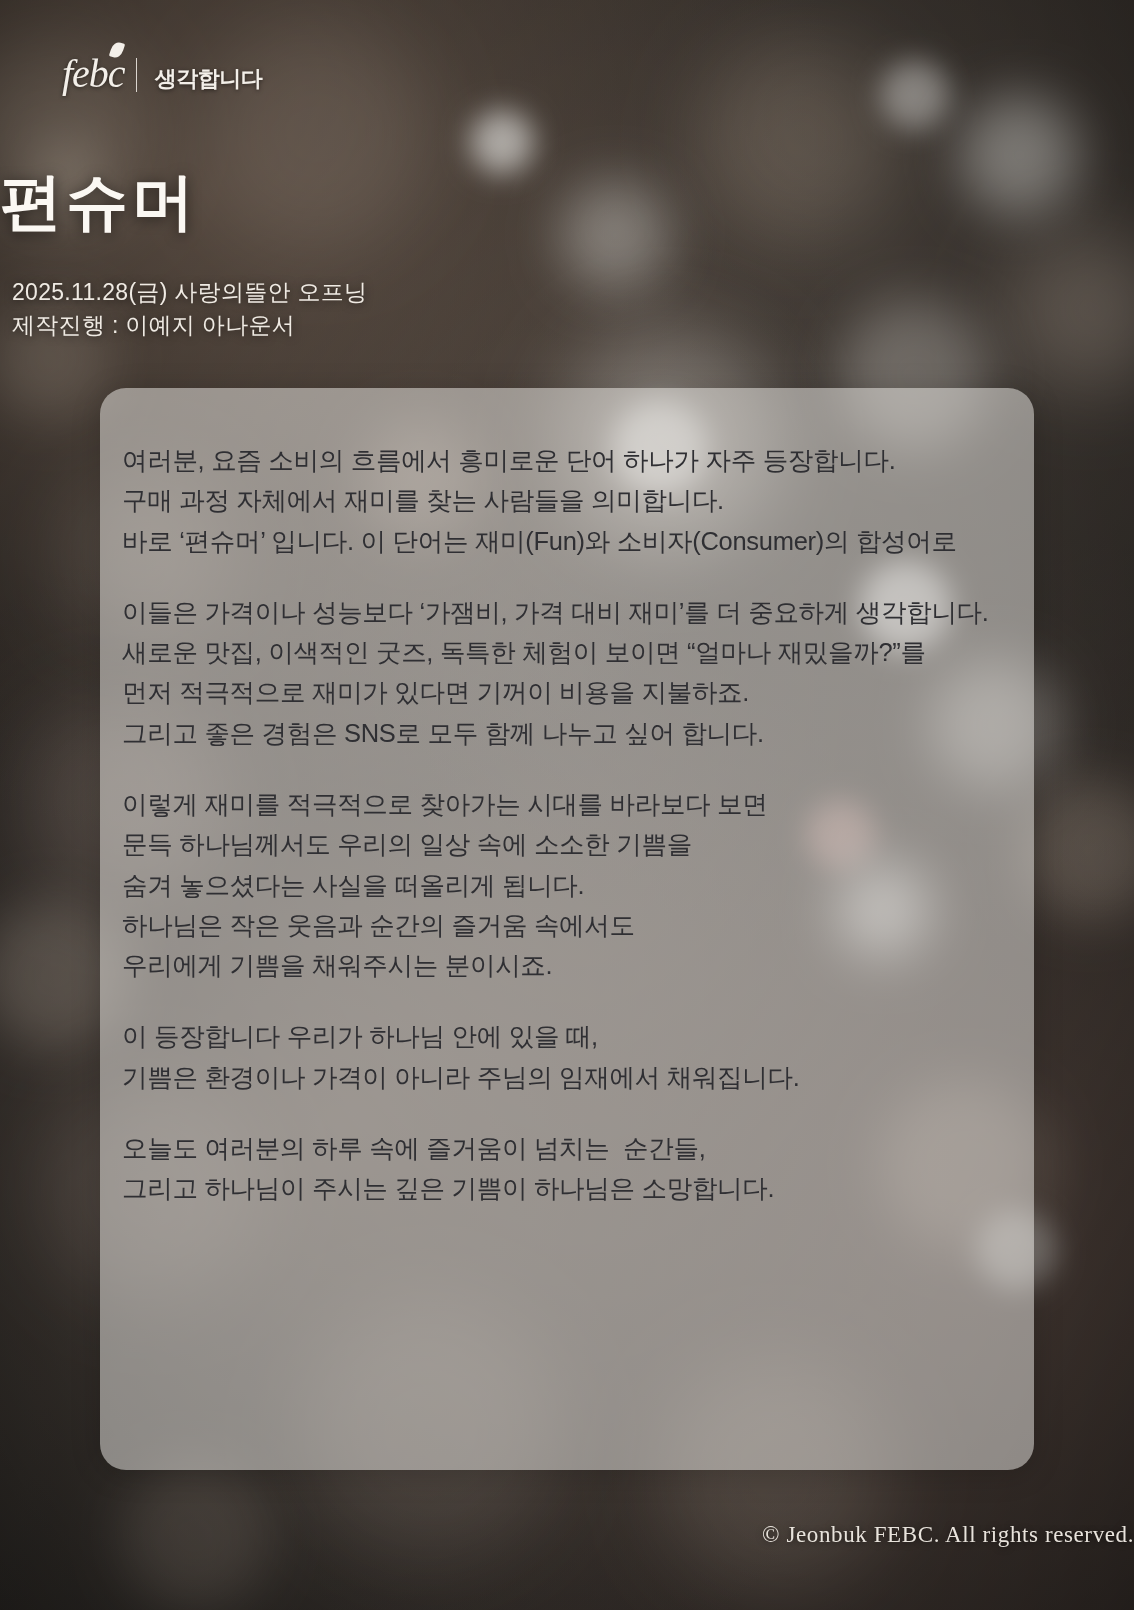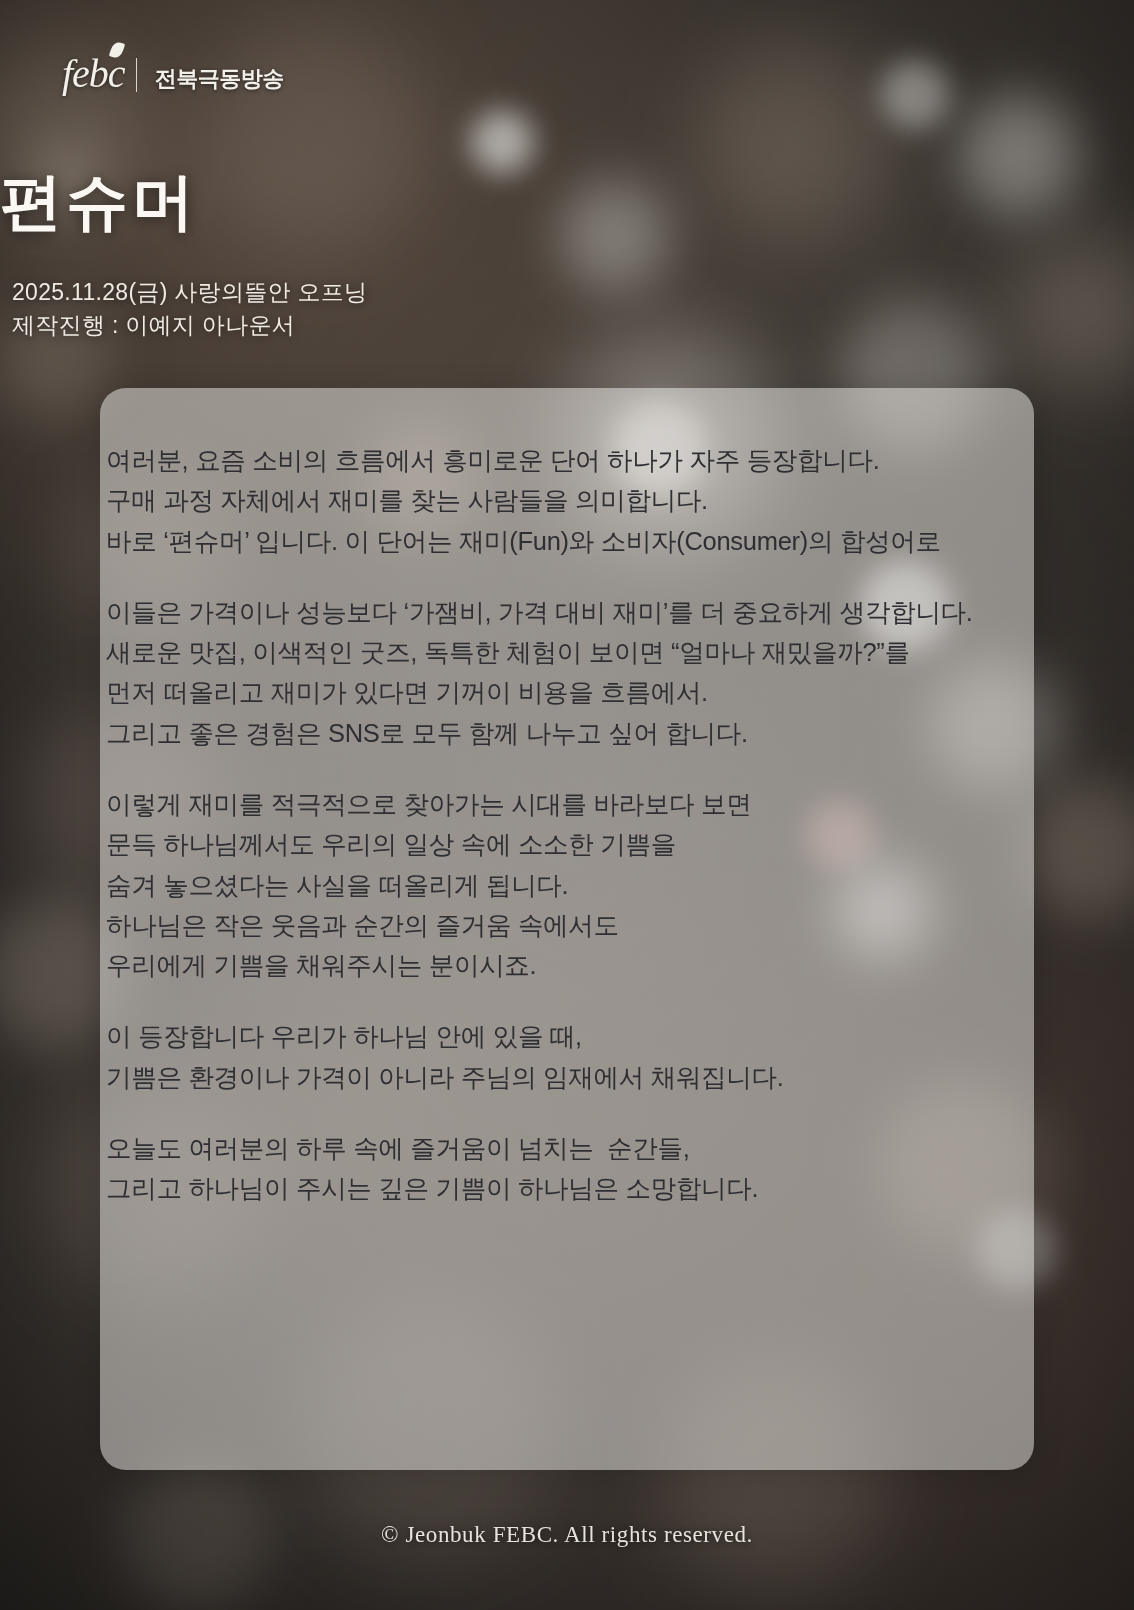--- a/index.html
+++ b/index.html
@@ -127,42 +127,42 @@
     width: 934px;
     height: 1082px;
     border-radius: 26px;
     background: rgba(238,236,232,0.50);
     box-shadow: 0 4px 30px rgba(0,0,0,0.18);
     overflow: hidden;
   }
   .card-inner {
     position: absolute;
     inset: 0;
-    padding: 52px 0 0 6px;
+    padding: 52px 0 0 22px;
   }
 
   .para {
     color: #2f2f33;
     font-size: 25.5px;
     line-height: 1.58;
     letter-spacing: -0.3px;
     padding-left: 0;
   }
   .para + .para { margin-top: 31px; }
   .para .l { display: block; white-space: pre-wrap; }
 
   .verse { font-weight: bold; }
 
   
   .footer {
     position: absolute;
     left: 0;
     bottom: 62px;
     width: 100%;
-    text-align: center;
+    text-align: right;
     color: #e8e3dc;
     font-family: "Liberation Serif", serif;
     font-size: 23px;
     letter-spacing: 0.6px;
     text-shadow: 0 1px 6px rgba(0,0,0,0.55);
   }
 </style>
 </head>
 <body>
 
@@ -197,21 +197,21 @@
   <div class="blob soft" style="left:660px;  top:1360px; width:230px; height:230px; background:rgba(140,124,110,0.32);"></div>
   <div class="blob" style="left:120px;  top:1460px; width:150px; height:150px; background:rgba(150,132,118,0.30);"></div>
   <div class="bg-overlay-dark"></div>
 </div>
 
 <div class="logo">
   <div class="logo-mark">
     <span>febc</span>
     <span class="logo-leaf"></span>
   </div>
-  <div class="logo-text">전북극동방송</div>
+  <div class="logo-text">생각합니다</div>
 </div>
 
 <div class="title">편슈머</div>
 
 <div class="subtitle">
   <span class="line1">2025.11.28(금) 사랑의뜰안 오프닝</span>
   <span class="line2">제작진행 : 이예지 아나운서</span>
 </div>
 
 <div class="card">
@@ -219,21 +219,21 @@
 
     <div class="para">
       <span class="l">여러분, 요즘 소비의 흐름에서 흥미로운 단어 하나가 자주 등장합니다.</span>
       <span class="l">구매 과정 자체에서 재미를 찾는 사람들을 의미합니다.</span>
       <span class="l">바로 ‘편슈머’ 입니다. 이 단어는 재미(Fun)와 소비자(Consumer)의 합성어로</span>
     </div>
 
     <div class="para">
       <span class="l">이들은 가격이나 성능보다 ‘가잼비, 가격 대비 재미’를 더 중요하게 생각합니다.</span>
       <span class="l">새로운 맛집, 이색적인 굿즈, 독특한 체험이 보이면 “얼마나 재밌을까?”를</span>
-      <span class="l">먼저 떠올리고 재미가 있다면 기꺼이 비용을 흐름에서.</span>
+      <span class="l">먼저 적극적으로 재미가 있다면 기꺼이 비용을 지불하죠.</span>
       <span class="l">그리고 좋은 경험은 SNS로 모두 함께 나누고 싶어 합니다.</span>
     </div>
 
     <div class="para">
       <span class="l">이렇게 재미를 적극적으로 찾아가는 시대를 바라보다 보면</span>
       <span class="l">문득 하나님께서도 우리의 일상 속에 소소한 기쁨을</span>
       <span class="l">숨겨 놓으셨다는 사실을 떠올리게 됩니다.</span>
       <span class="l">하나님은 작은 웃음과 순간의 즐거움 속에서도</span>
       <span class="l">우리에게 기쁨을 채워주시는 분이시죠.</span>
     </div>

